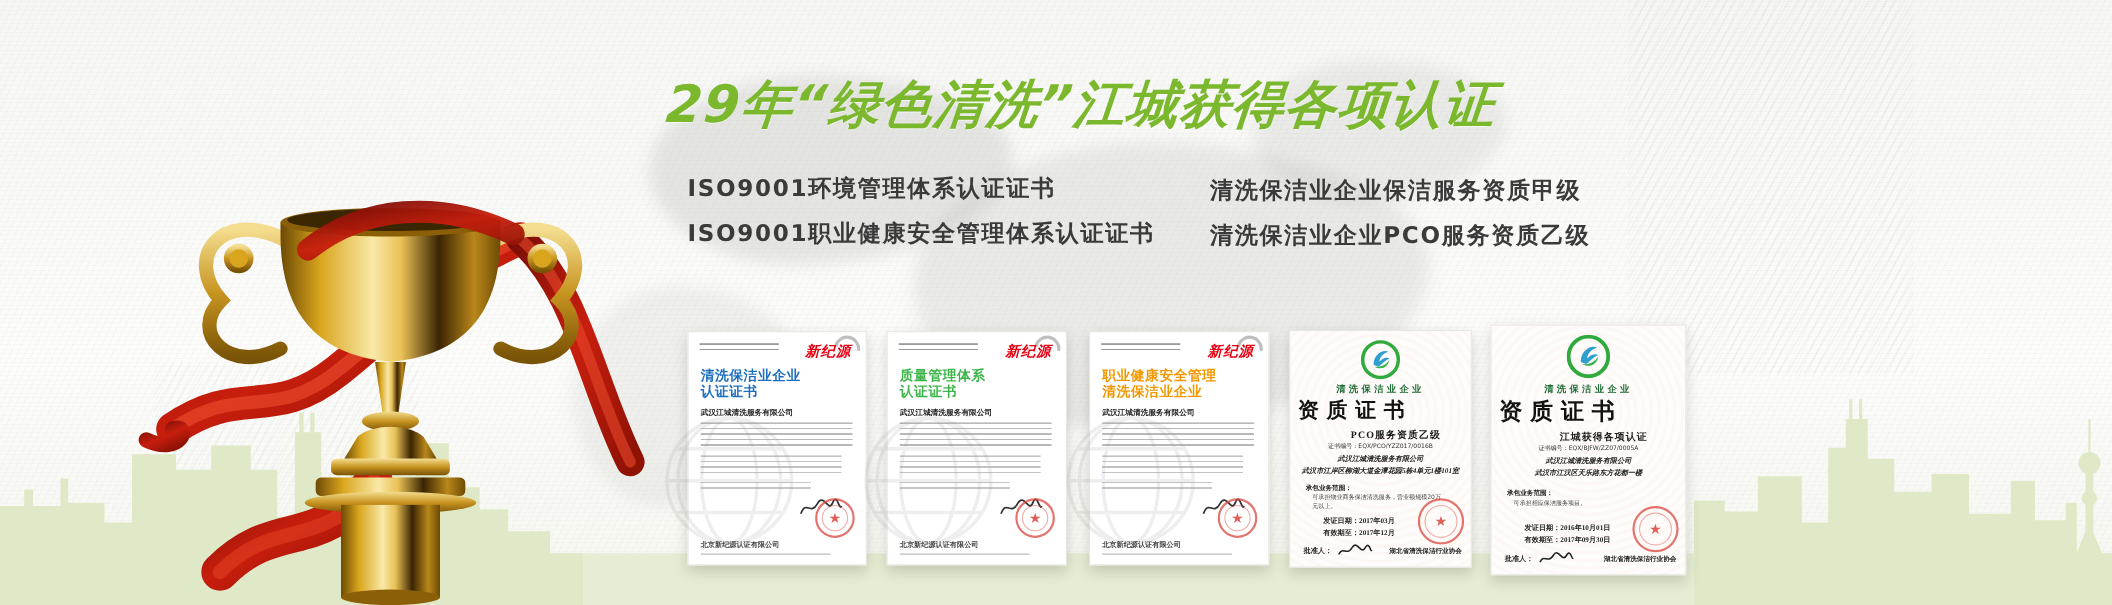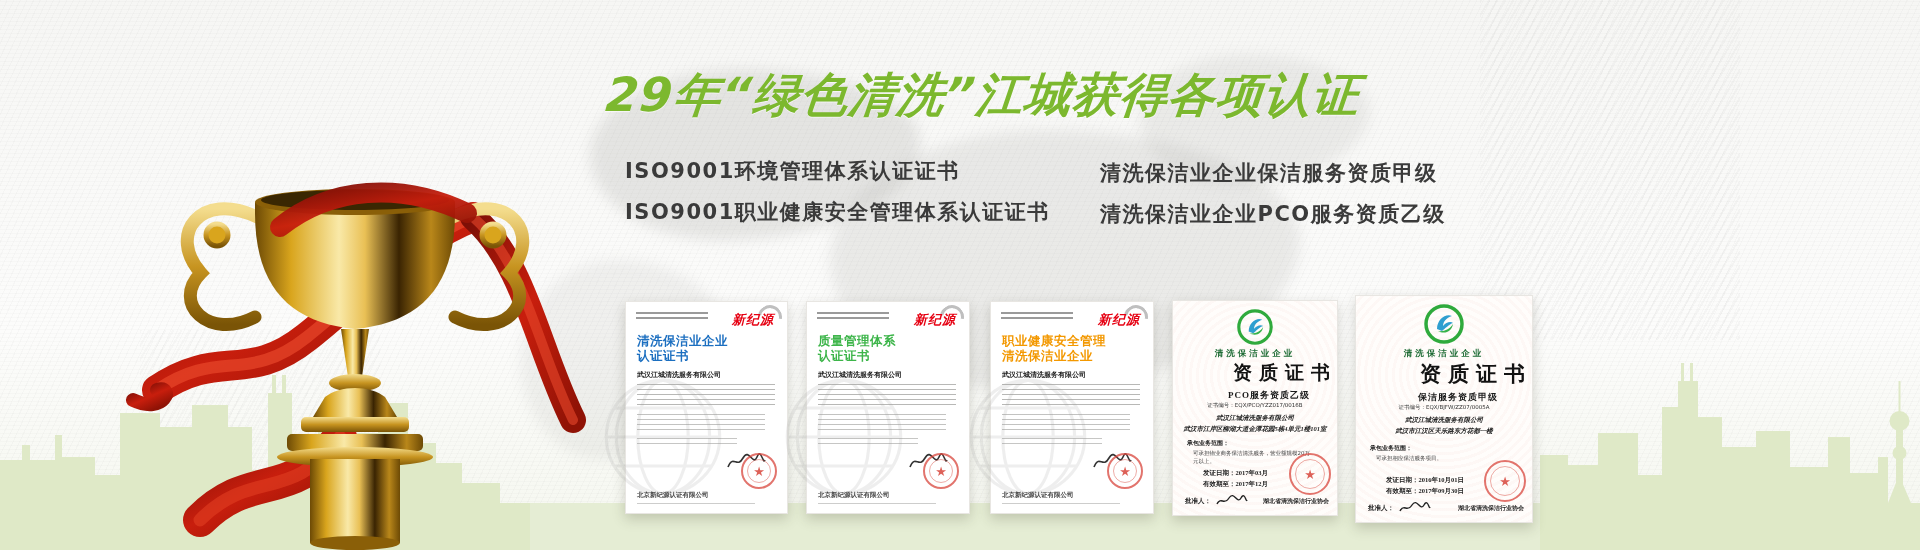--- a/index.html
+++ b/index.html
@@ -72,22 +72,22 @@
   .iso .seal { right:10px; bottom:24px; }
   .seal .star { color:#d8463c; font-size:13px; line-height:1; opacity:.85; }
   .seal::after { content:""; position:absolute; inset:4px; border-radius:50%; border:1px solid rgba(216,70,60,.45); }
   .iso-footer { position:absolute; left:11px; bottom:13px; font-size:6.5px; color:#444; font-weight:700; }
   .iso-footbar { left:11px; bottom:6px; width:118px; height:4px; opacity:.7; }
 
   
   .q-logo { position:absolute; left:50%; top:8px; transform:translateX(-50%); width:36px; height:36px; }
   .q-org { position:absolute; left:0; top:47px; width:100%; text-align:center;
     font:700 8.5px "Liberation Serif", serif; letter-spacing:3px; color:#1d6b34; }
-  .q-title { position:absolute; left:0; top:59px; width:100%; text-align:right;
-    font:900 19px "Liberation Serif", serif; letter-spacing:7px; color:#121212; text-indent:7px;padding-left:12px; }
+  .q-title { position:absolute; left:0; top:59px; width:100%; text-align:left;
+    font:900 19px "Liberation Serif", serif; letter-spacing:7px; color:#121212; text-indent:7px; }
   .q-sub { position:absolute; left:0; top:88px; width:100%; text-align:center;
     font:700 9px "Liberation Serif", serif; letter-spacing:1px; color:#1a1a1a;padding-left:28px; }
   .q-no { position:absolute; left:0; top:101px; width:100%; text-align:center; font-size:5.5px; color:#333; }
   .q-company { position:absolute; left:0; top:111px; width:100%; text-align:center;
     font:italic 700 6.5px "Liberation Serif", serif; color:#222; line-height:1.7; }
   .q-scope { position:absolute; left:14px; top:138px; font-size:6px; font-weight:700; color:#222; }
   .q-scope-text { position:absolute; left:20px; top:148px; width:120px; font-size:5.5px; color:#444; line-height:1.5; }
   .q-date1 { position:absolute; left:30px; top:168px; font:700 6.5px "Liberation Serif", serif; color:#222; }
   .q-date2 { position:absolute; left:30px; top:179px; font:700 6.5px "Liberation Serif", serif; color:#222; }
   .q-approve { position:absolute; left:12px; bottom:9px; font:700 6.5px "Liberation Serif", serif; color:#222; }
@@ -320,21 +320,21 @@
   </div>
 
   <div class="cert q" id="cert5">
     <svg class="q-logo" viewBox="0 0 40 40">
       <circle cx="20" cy="20" r="18" fill="none" stroke="#2faa3c" stroke-width="3.5"></circle>
       <path d="M13,25 C13,15 22,9 28,12 C22,14 19,18 19,22 C22,18 27,17 29,19 C25,20 21,25 18,27 Z" fill="#2f9fd0"></path>
       <path d="M14,27 C20,28 26,25 29,20 C28,27 21,31 14,27 Z" fill="#36b24a"></path>
     </svg>
     <div class="q-org">清洗保洁业企业</div>
     <div class="q-title">资质证书</div>
-    <div class="q-sub">保洁服务资质甲级</div>
+    <div class="q-sub">江城获得各项认证</div>
     <div class="q-no">证书编号：EQX/BJFW/ZZ07/0005A</div>
     <div class="q-company">
       <div>武汉江城清洗服务有限公司</div>
       <div>武汉市江汉区天乐路东方花都一楼</div>
     </div>
     <div class="q-scope">承包业务范围：</div>
     <div class="q-scope-text">可承担相应保洁服务项目。</div>
     <div class="q-date1">发证日期：2016年10月01日</div>
     <div class="q-date2">有效期至：2017年09月30日</div>
     <div class="q-approve">批准人：</div>

